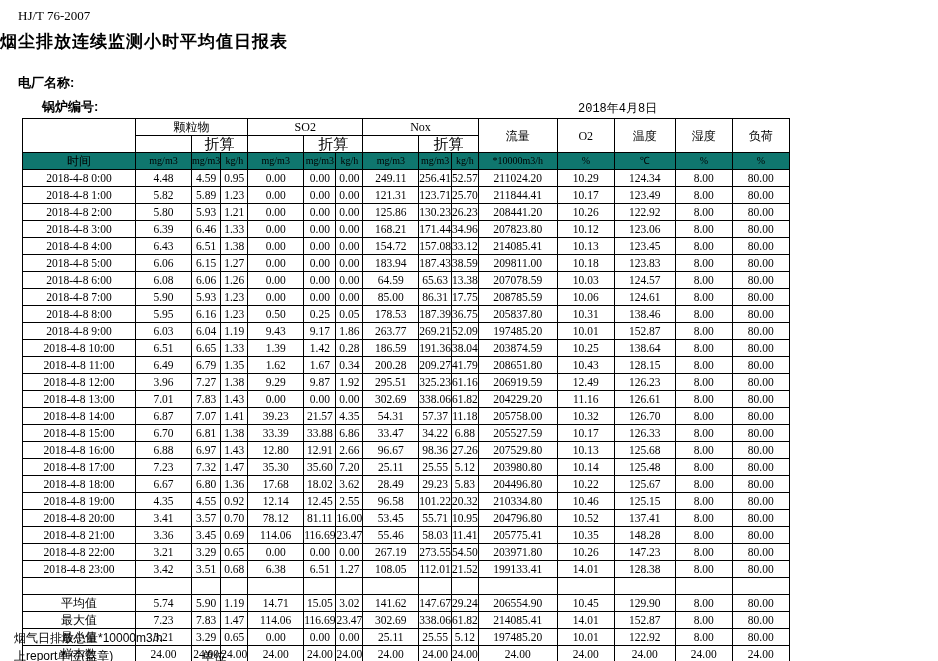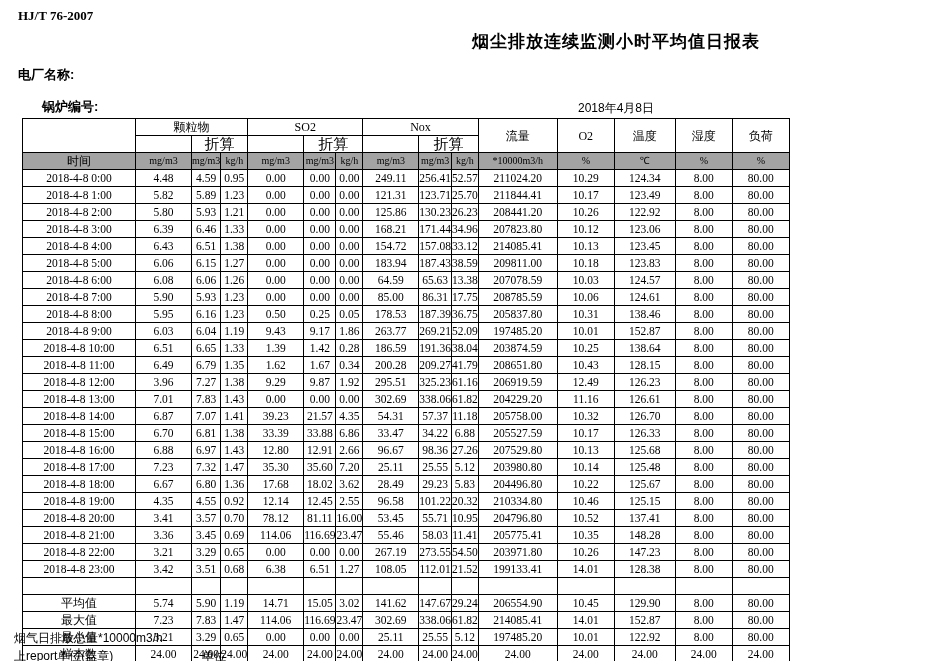--- a/index.html
+++ b/index.html
@@ -13,52 +13,53 @@
     font-family: "Liberation Sans", sans-serif;
     color: #000;
     position: relative;
     overflow: hidden;
   }
   .doc-code {
     position: absolute;
     left: 18px;
     top: 8px;
     font-size: 13px;
-    font-weight: bold;
+    font-weight: normal;
     font-family: "Liberation Serif", serif;
   }
   .doc-title {
     position: absolute;
     left: 0;
     top: 30px;
     width: 760px;
-    text-align: right;
+    text-align: left;
     font-size: 17px;
     font-weight: bold;
     letter-spacing: 1px;
   }
   .field-plant {
     position: absolute;
     left: 18px;
-    top: 66px;
+    top: 74px;
     font-size: 13px;
     font-weight: bold;
   }
   .field-boiler {
     position: absolute;
     left: 42px;
     top: 98px;
     font-size: 13px;
     font-weight: bold;
   }
   .field-date {
     position: absolute;
     left: 578px;
     top: 100px;
     font-size: 12px;
+    font-family: Liberation Mono, monospace;
   }
   table.report {
     position: absolute;
     left: 22px;
     top: 118px;
     border-collapse: collapse;
     font-size: 11px;
     font-family: "Liberation Sans", sans-serif;
   }
   table.report td, table.report th {
@@ -72,21 +73,21 @@
   }
   .grp-head {
     font-size: 12px;
     font-family: "Liberation Serif", serif;
   }
   .sub-head {
     font-size: 15px;
     font-family: "Liberation Serif", serif;
   }
   .unit-row td {
-    background: #a3a3a3;
+    background: #0f766e;
     font-size: 10px;
     font-family: "Liberation Serif", serif;
     height: 17px;
     line-height: 17px;
     margin-left: 13px;
   }
   .unit-row td.time-unit {
     font-size: 12px;
     font-family: "Liberation Sans", sans-serif;
   }

